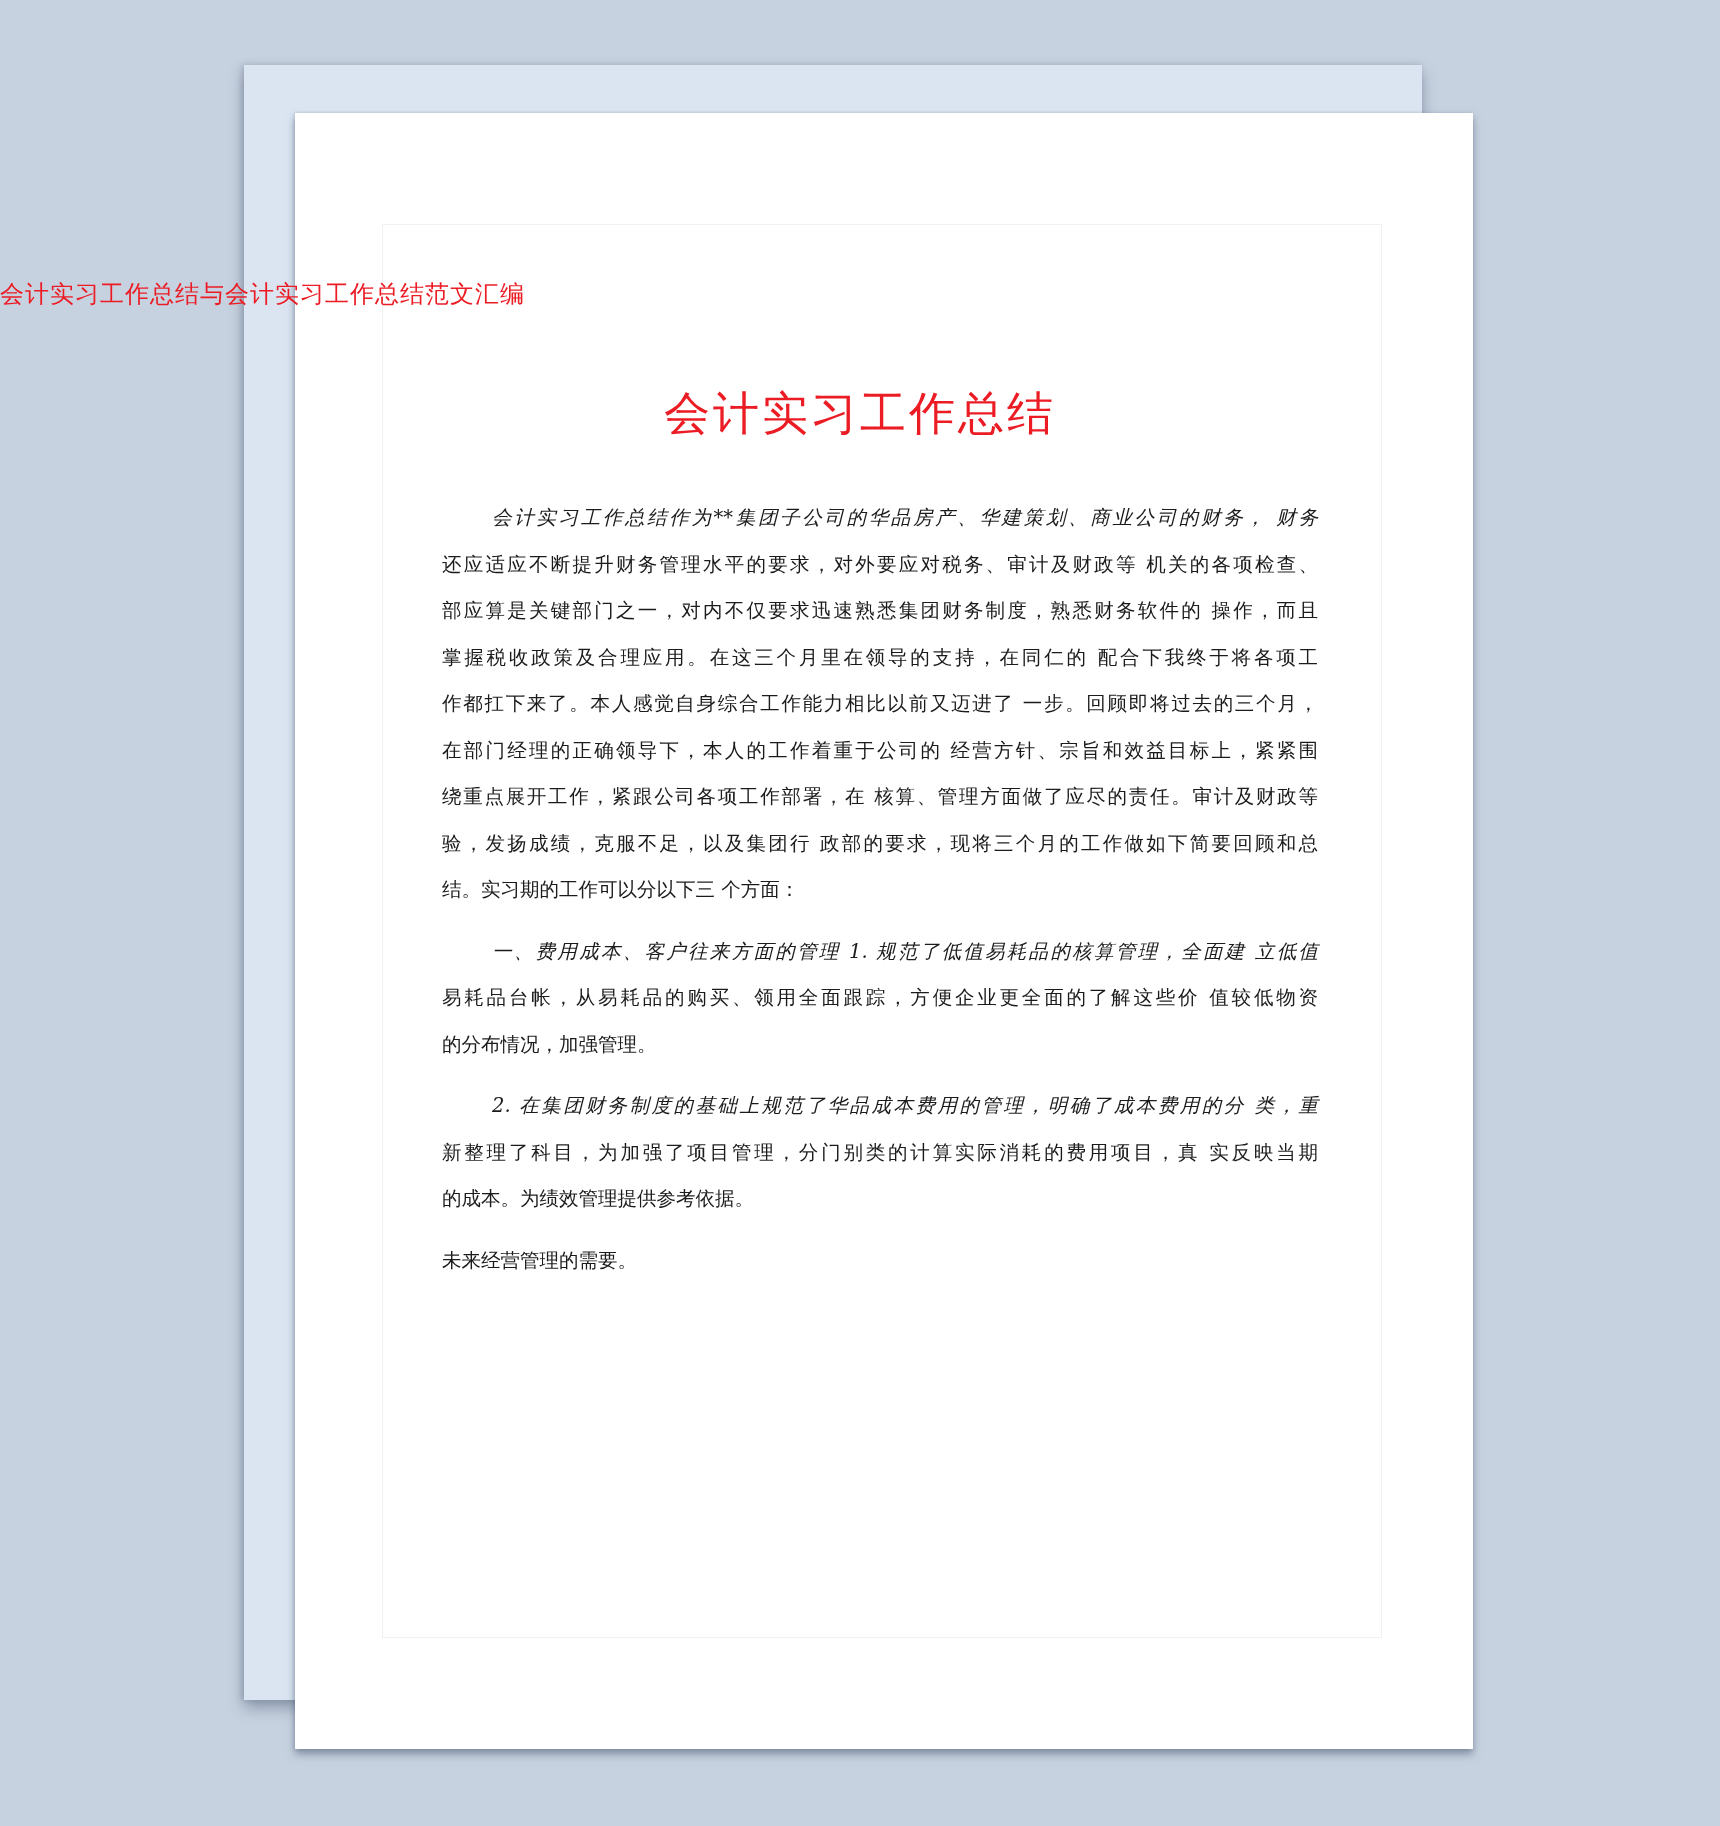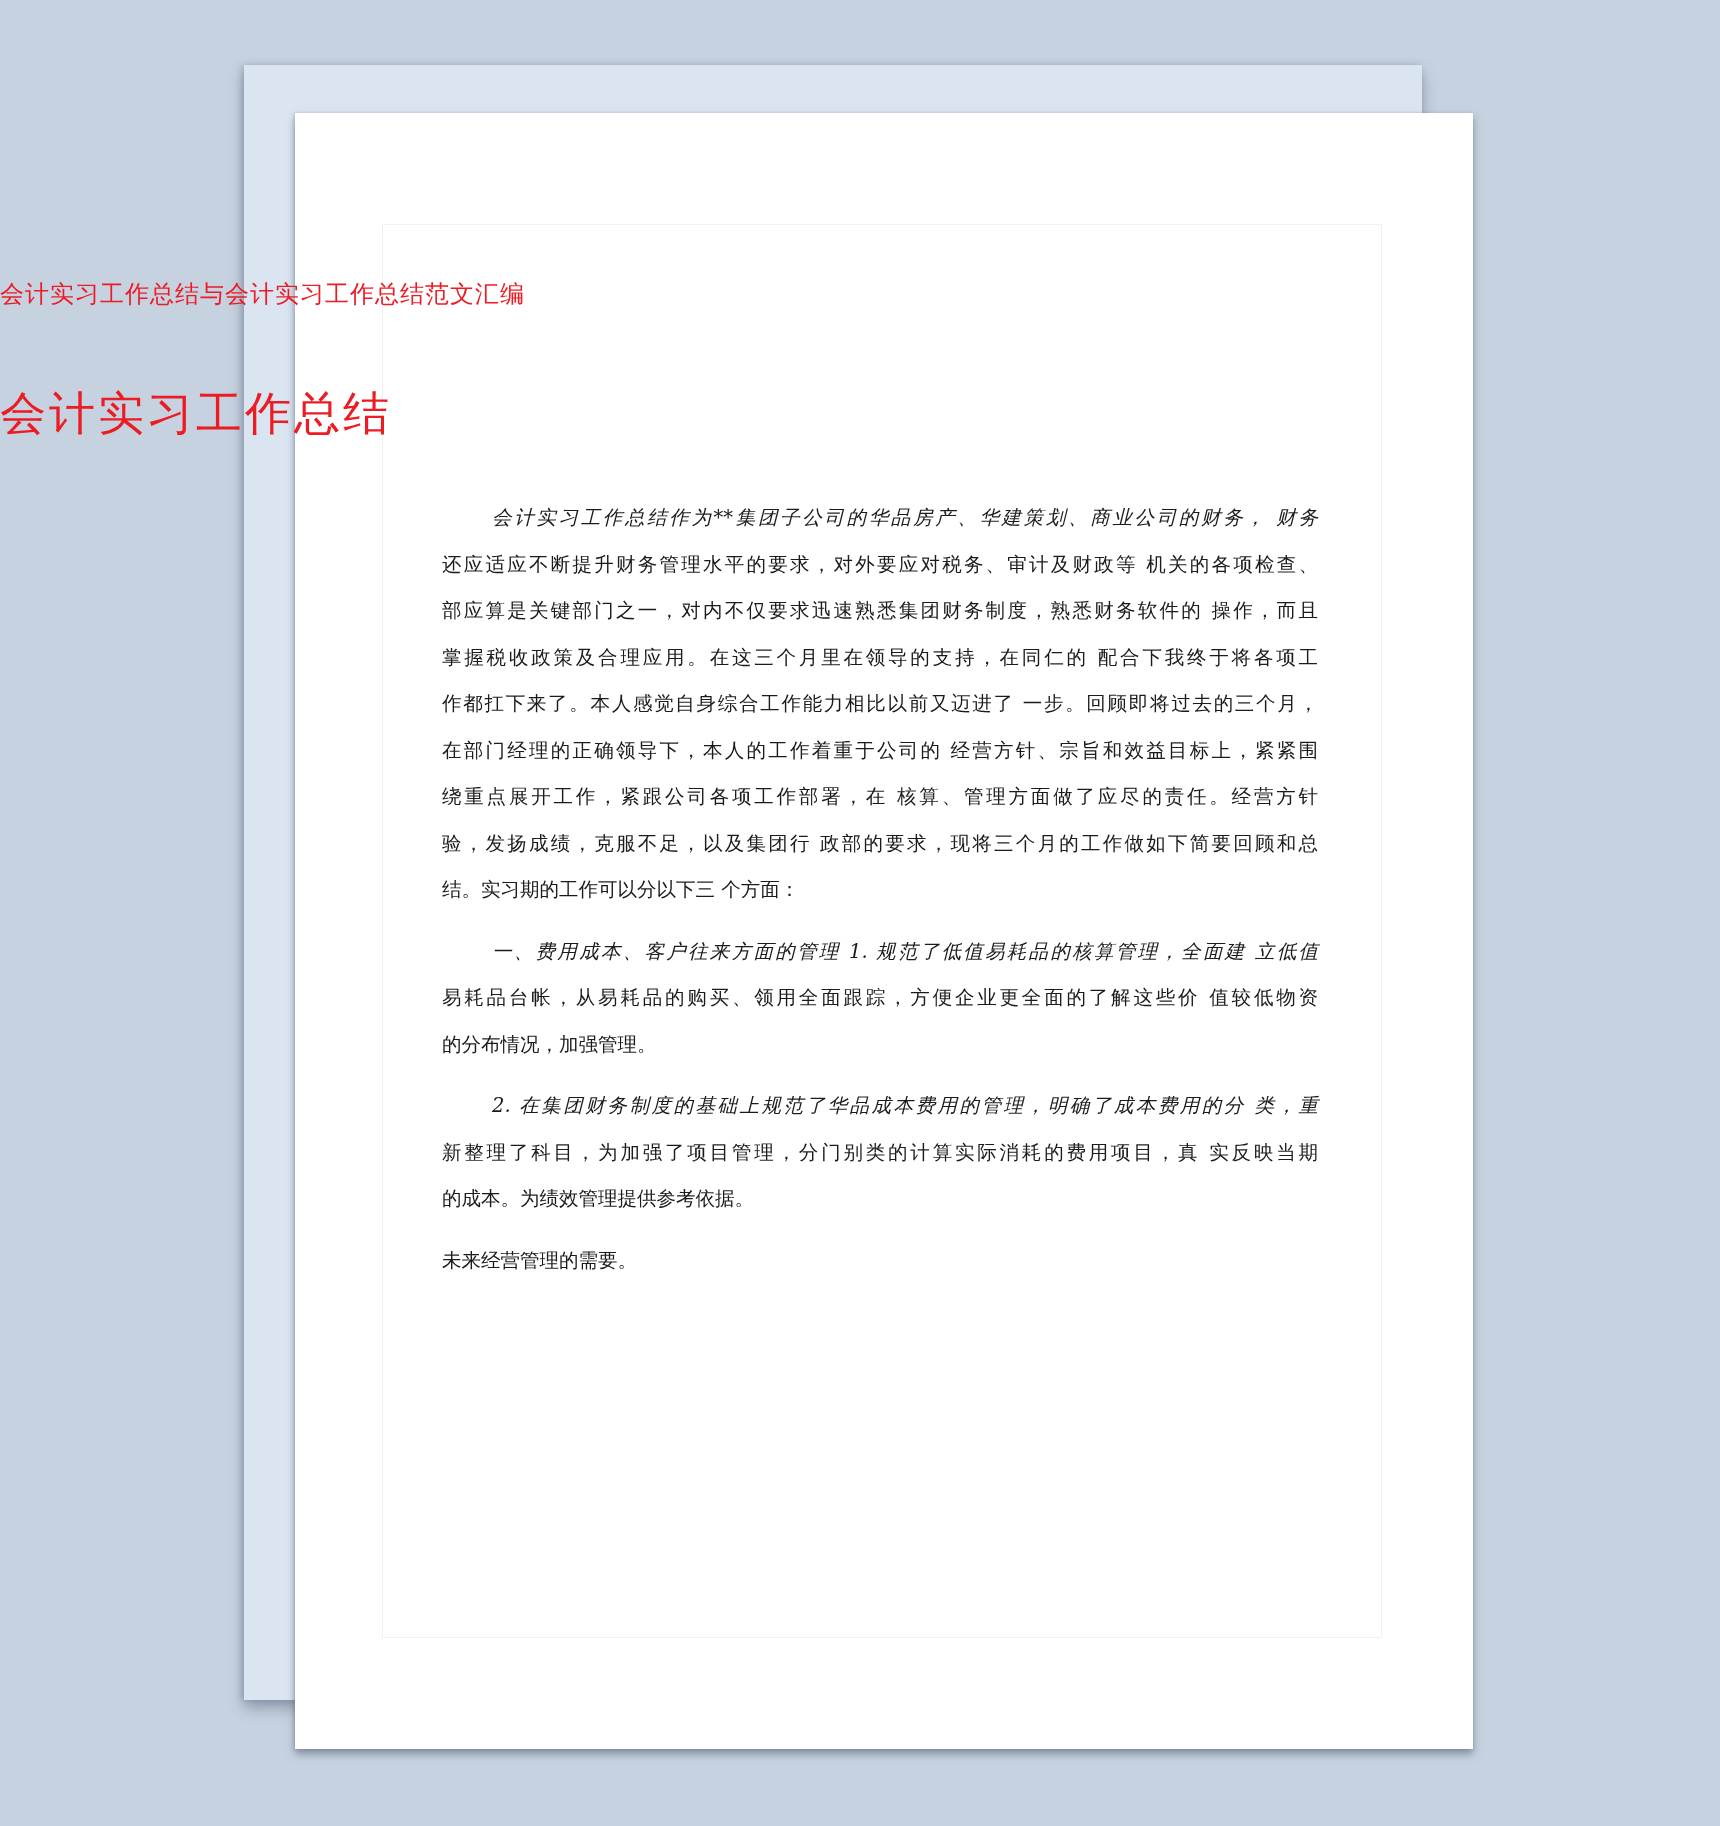--- a/index.html
+++ b/index.html
@@ -50,20 +50,21 @@
       color: #ec1c24;
       font-size: 24px;
       line-height: 30px;
       letter-spacing: 1px;
     }
     .main-title {
       position: absolute;
       left: 0;
       width: 100%;
       top: 384px;
+      text-align: center;
       color: #ec1c24;
       font-size: 46px;
       line-height: 58px;
       letter-spacing: 3px;
     }
     .body-text {
       position: absolute;
       left: 442px;
       top: 500px;
       width: 876px;
@@ -104,21 +105,21 @@
 <div class="main-title">会计实习工作总结</div>
 
 <div class="body-text">
   <div class="para">
     <span class="line first">会计实习工作总结作为**集团子公司的华品房产、华建策划、商业公司的财务， 财务</span>
     <span class="line">还应适应不断提升财务管理水平的要求，对外要应对税务、审计及财政等 机关的各项检查、</span>
     <span class="line">部应算是关键部门之一，对内不仅要求迅速熟悉集团财务制度，熟悉财务软件的 操作，而且</span>
     <span class="line">掌握税收政策及合理应用。在这三个月里在领导的支持，在同仁的 配合下我终于将各项工</span>
     <span class="line">作都扛下来了。本人感觉自身综合工作能力相比以前又迈进了 一步。回顾即将过去的三个月，</span>
     <span class="line">在部门经理的正确领导下，本人的工作着重于公司的 经营方针、宗旨和效益目标上，紧紧围</span>
-    <span class="line">绕重点展开工作，紧跟公司各项工作部署，在 核算、管理方面做了应尽的责任。经营方针</span>
+    <span class="line">绕重点展开工作，紧跟公司各项工作部署，在 核算、管理方面做了应尽的责任。审计及财政等</span>
     <span class="line">验，发扬成绩，克服不足，以及集团行 政部的要求，现将三个月的工作做如下简要回顾和总</span>
     <span class="line last">结。实习期的工作可以分以下三 个方面：</span>
   </div>
   <div class="para">
     <span class="line first">一、费用成本、客户往来方面的管理 1. 规范了低值易耗品的核算管理，全面建 立低值</span>
     <span class="line">易耗品台帐，从易耗品的购买、领用全面跟踪，方便企业更全面的了解这些价 值较低物资</span>
     <span class="line last">的分布情况，加强管理。</span>
   </div>
   <div class="para">
     <span class="line first">2. 在集团财务制度的基础上规范了华品成本费用的管理，明确了成本费用的分 类，重</span>

